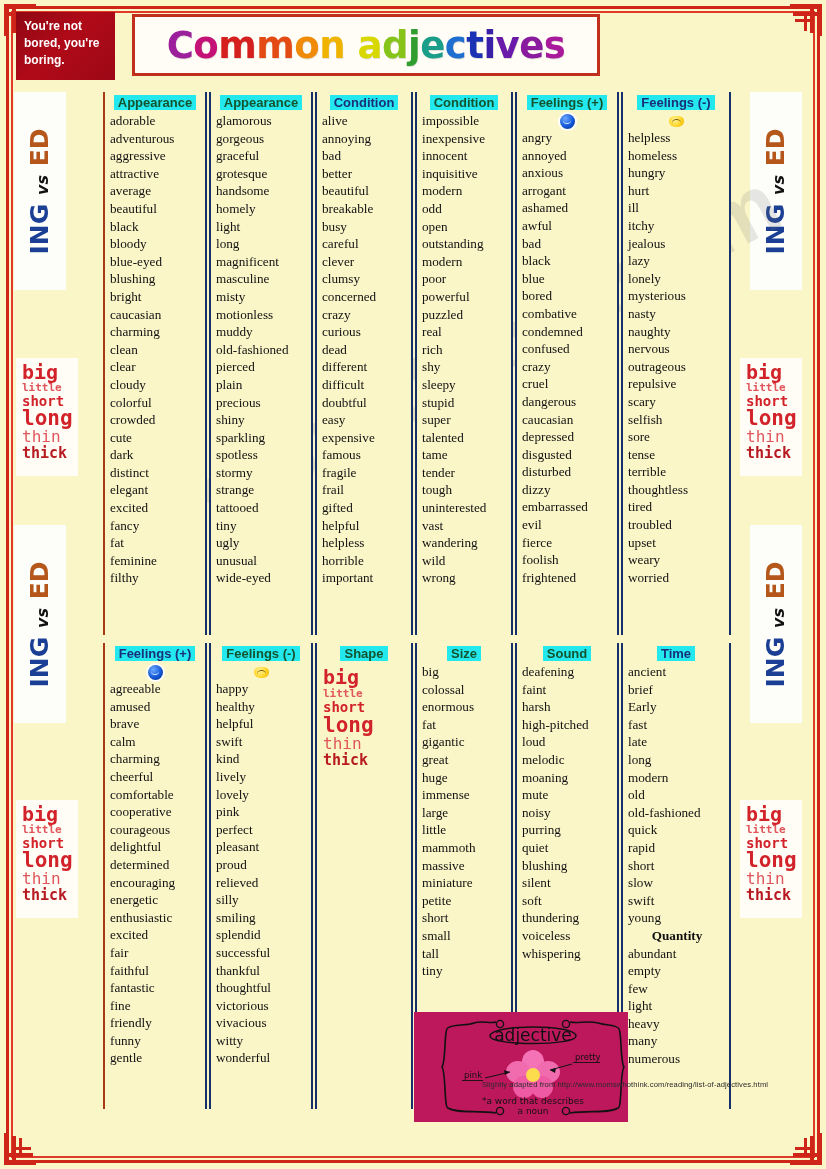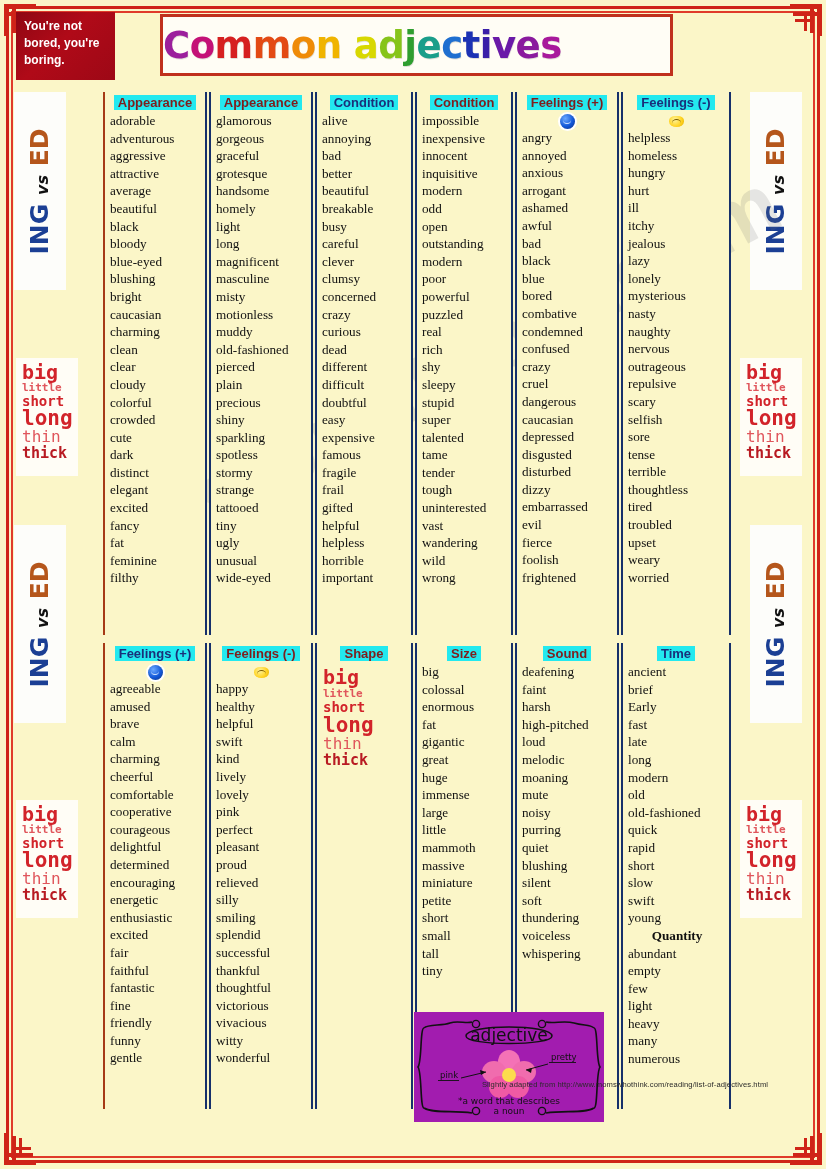--- a/index.html
+++ b/index.html
@@ -34,23 +34,23 @@
   
   .quote-box{
     position:absolute;left:16px;top:12px;width:99px;height:68px;
     background:#b00a18;color:#fff;
     font-family:"Liberation Sans",sans-serif;
     font-weight:bold;font-size:12px;line-height:17px;
     padding:6px 7px 0 8px;box-sizing:border-box;
     background-image:linear-gradient(135deg,#8f0713 0%,#b00a18 45%,#9d0816 100%);
   }
   .title-box{
-    position:absolute;left:160px;top:14px;width:513px;height:62px;
+    position:absolute;left:132px;top:14px;width:468px;height:62px;
     background:#fffdf5;border:3px solid #c0301d;box-sizing:border-box;
-    display:flex;align-items:center;justify-content:flex-start;
+    display:flex;align-items:center;justify-content:center;
   }
   .title-text{
     font-family:"DejaVu Sans",sans-serif;
     font-weight:bold;font-size:37px;letter-spacing:-0.5px;
     white-space:nowrap;line-height:1;
   }
   .title-text span{text-shadow:0.5px 0.5px 0 rgba(0,0,0,.12);}
 
   
   .side-ing{
@@ -82,21 +82,21 @@
     background:#fbf6c8;box-sizing:border-box;
     border-left:2px solid #16306b;border-right:2px solid #16306b;
     margin-right:2px;padding:2px 0 2px 0;
   }
   .col.redline{border-left:2px solid #a63a16;}
   .col-head{
     text-align:center;font-family:"Liberation Sans",sans-serif;
     font-weight:bold;font-size:13px;line-height:15px;margin:1px 0 2px 0;
   }
   .col-head span{background:#23e9ef;padding:0 4px;}
-  .hd-red{color:#7f1d1d;}
+  .hd-red{color:#14532d;}
   .hd-navy{color:#1a2f7a;}
   .emoji-row{text-align:center;height:17px;line-height:17px;font-size:15px;}
   .emoji-blue{
     display:inline-block;width:15px;height:15px;border-radius:50%;
     background:radial-gradient(circle at 35% 30%,#6aa8ff 0%,#1358d8 55%,#0b2f85 100%);
     position:relative;vertical-align:middle;box-shadow:0 0 0 2px #fff;
   }
   .emoji-blue:after{
     content:"";position:absolute;left:3.5px;top:4px;width:8px;height:5px;
     border-bottom:1.5px solid #cfe2ff;border-radius:0 0 6px 6px;
@@ -120,21 +120,22 @@
     color:#9e2a10;text-align:center;font-size:13px;
   }
   .inline-big{
     font-family:"DejaVu Sans Mono",monospace;line-height:1.05;
     padding:4px 0 0 6px;
   }
 
   
   .adj-card{
     position:absolute;left:414px;top:1012px;width:190px;height:110px;
-    background:#a21caf;
+    background:#be185d;
+    padding-left:24px;
   }
   .adj-svg{display:block;}
   .footer-note{
     position:absolute;left:430px;top:1080px;width:390px;
     font-family:"Liberation Sans",sans-serif;font-size:7.6px;color:#2a2a2a;
     text-align:center;letter-spacing:.1px;
   }
   .watermark{
     position:absolute;left:120px;top:330px;width:620px;
     transform:rotate(-28deg);

